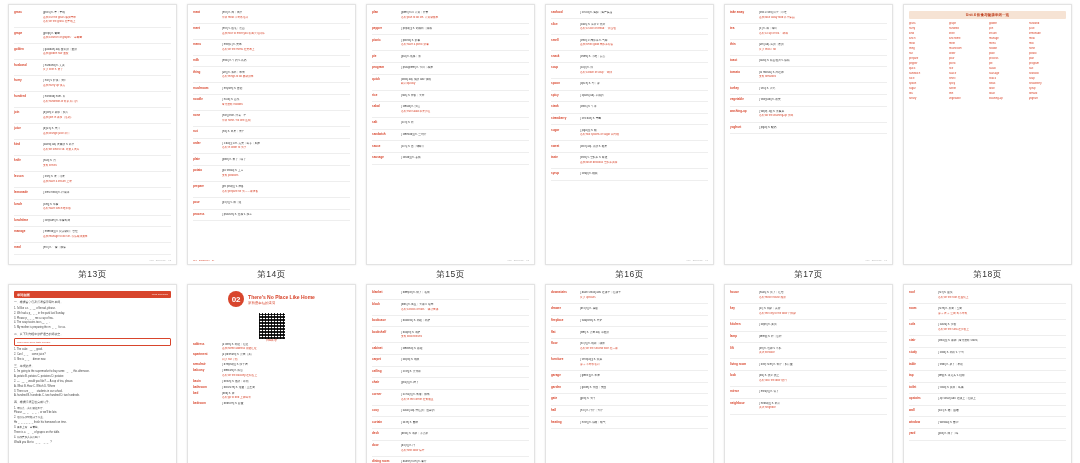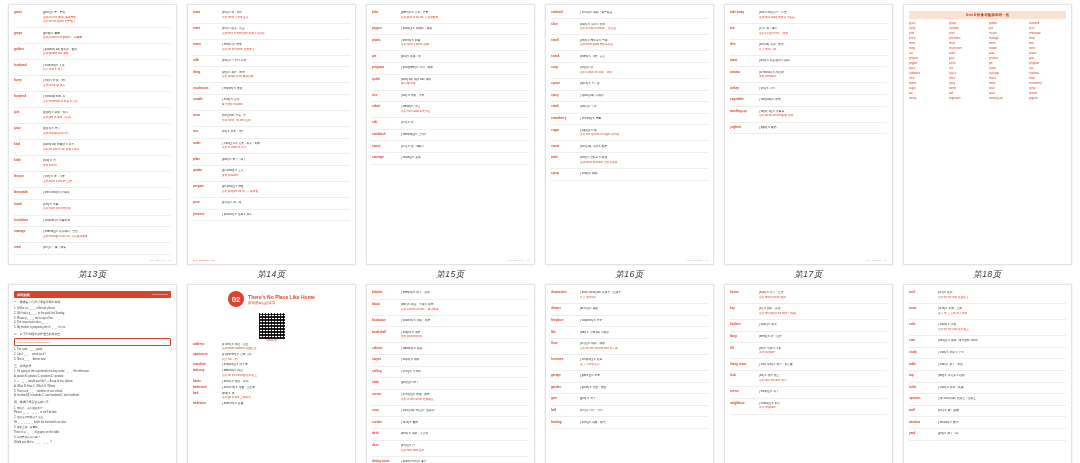--- a/index.html
+++ b/index.html
@@ -36,21 +36,20 @@
     position:relative;
     padding:6px 5px 8px 5px;
   }
   .caption{
     font-size:8.5px;
     color:#333;
     margin-top:5px;
     margin-bottom:2px;
     letter-spacing:.5px;
     line-height:1;
-    font-style:italic;
   }
   
   .entries{
     display:flex;
     flex-direction:column;
     gap:2.2px;
   }
   .entry{
     display:flex;
     gap:3px;

